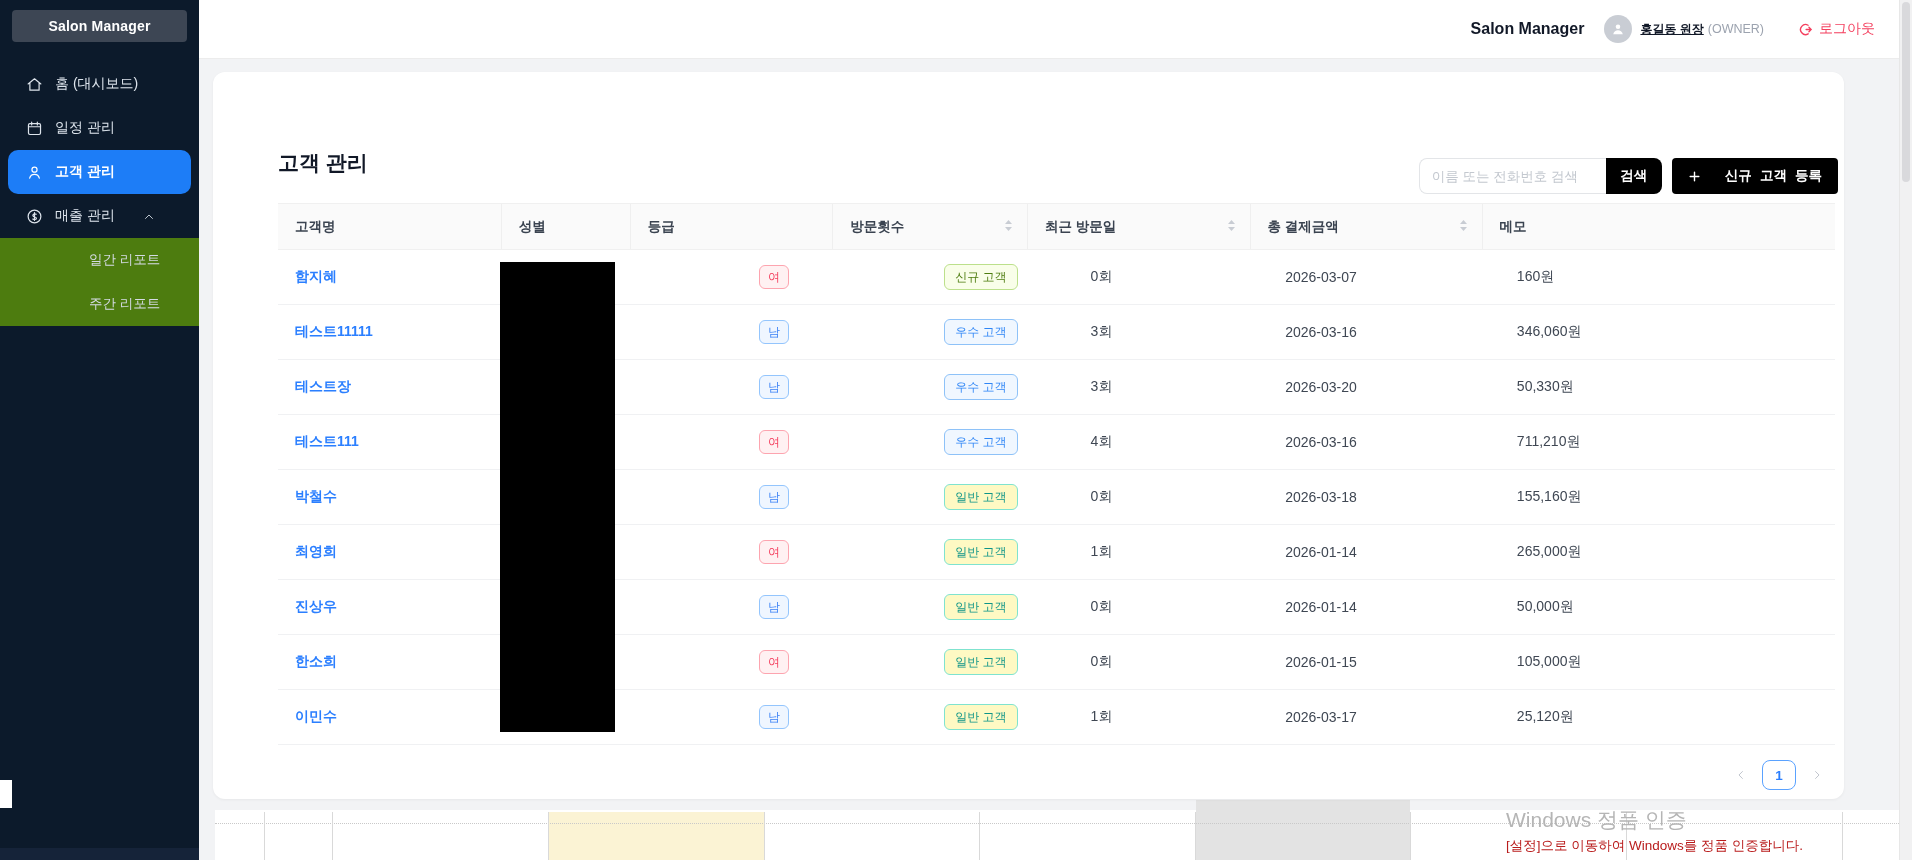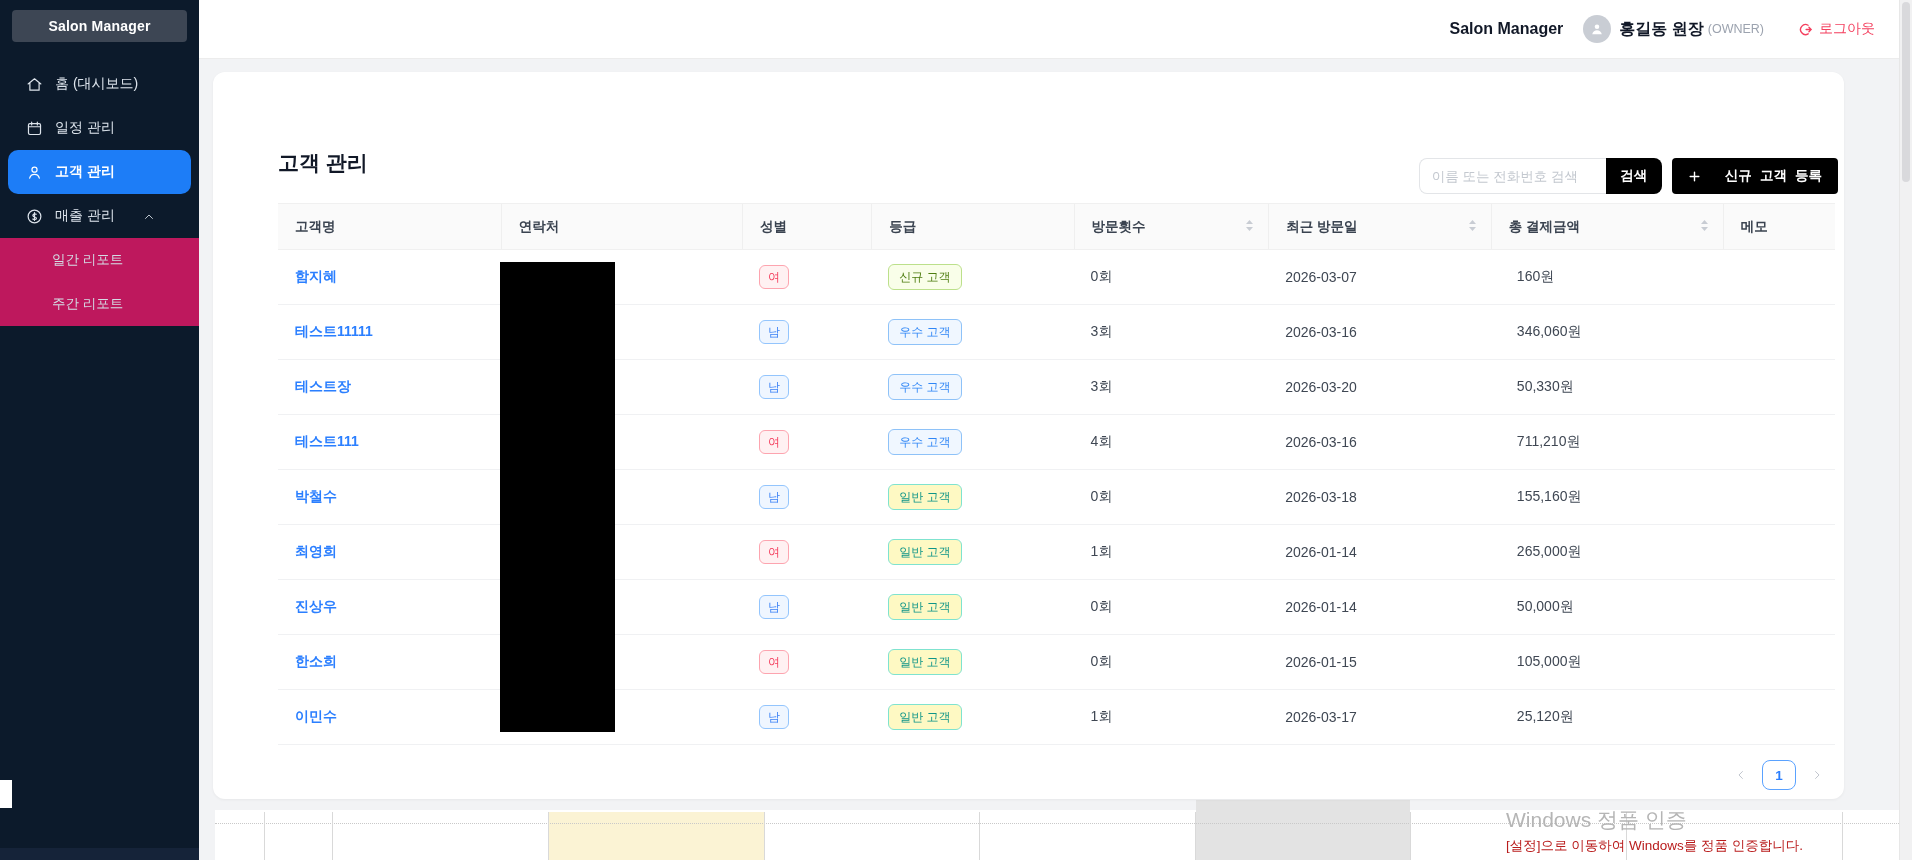--- a/index.html
+++ b/index.html
@@ -11,31 +11,31 @@
   .sidebar-footer-strip { position:absolute; left:0; bottom:0; width:100%; height:12px; background:#152339; }
   .logo-box { margin:10px 12px 0 12px; height:32px; background:#3d4654; border-radius:4px;
               display:flex; align-items:center; justify-content:center;
               color:#ffffff; font-size:14px; font-weight:bold; letter-spacing:.2px; }
   .nav { margin-top:20px; }
   .nav-item { height:44px; display:flex; align-items:center; padding-left:26px; gap:12px;
               color:#dde4ec; font-size:14px; cursor:pointer; position:relative; }
   .nav-item .icn { width:17px; height:17px; flex:0 0 17px; display:flex; align-items:center; justify-content:center; }
   .nav-item.active { background:#1d7df7; margin:0 8px; padding-left:18px; border-radius:10px; color:#ffffff; font-weight:bold; }
   .nav-item .chev { position:absolute; right:44px; top:16px; }
-  .submenu { background:#be185d; }
+  .submenu { background:#4d7c0f;padding-left:37px; }
   .submenu .nav-item { padding-left:52px; font-size:13.5px; color:#d4dbe4; }
   svg.stroke { fill:none; stroke:currentColor; stroke-width:1.7; stroke-linecap:round; stroke-linejoin:round; }
 
   
   .topbar { position:absolute; left:199px; top:0; right:13px; height:59px; background:#ffffff;
             border-bottom:1px solid #ececec; display:flex; align-items:center; justify-content:flex-end;
             padding-right:24px; z-index:4; }
   .brand { font-size:16px; font-weight:bold; color:#111827; margin-right:20px; }
   .avatar { width:28px; height:28px; border-radius:50%; background:#c9cdd4; display:flex; align-items:center; justify-content:center; margin-right:8px; }
-  .user-name { font-size:16px; font-weight:bold; color:#111827; }
+  .user-name { font-size:12px; font-weight:bold; color:#111827;text-decoration:underline; }
   .user-role { font-size:12.5px; color:#9ca3af; margin-left:4px; margin-right:34px; }
   .logout { display:flex; align-items:center; gap:6px; color:#f43f5e; font-size:14px; cursor:pointer; background:none; border:none; font-family:inherit; }
 
   
   .card { position:absolute; left:213px; top:72px; width:1631px; height:727px; background:#ffffff;
           border-radius:12px; box-shadow:0 1px 3px rgba(0,0,0,.05); z-index:2; }
   .page-title { position:absolute; left:65px; top:77px; font-size:21px; font-weight:bold; color:#111827; }
   .actions { position:absolute; top:86px; right:6px; display:flex; align-items:center; }
   .search-input { width:187px; height:36px; border:1px solid #e3e5e8; border-right:none; border-radius:8px 0 0 8px;
                   padding:0 12px; font-size:13.5px; color:#374151; outline:none; font-family:inherit; }
@@ -49,21 +49,21 @@
   .table { position:absolute; left:65px; right:9px; top:131px; }
   .thead { display:flex; height:47px; align-items:center; background:#fafafa;
            border-top:1px solid #f0f0f0; border-bottom:1px solid #f0f0f0; }
   .th { font-size:13.5px; font-weight:bold; color:#3a4350; padding-left:17px; height:100%;
         display:flex; align-items:center; border-left:1px solid #efefef; }
   .th:first-child { border-left:none; }
   .th.sortable { justify-content:space-between; padding-right:14px; cursor:pointer; }
   .tr { display:flex; height:55px; align-items:center; border-bottom:1px solid #f0f1f3; background:#fff; }
   .td { padding-left:17px; font-size:14px; color:#3f4753; overflow:hidden; white-space:nowrap; }
   .col-name  { width:14.3%; } .col-phone { width:15.5%; } .col-gender{ width:8.3%; }
-  .col-grade { width:13%;   } .col-visits{ width:12.5%; } .col-last  { width:14.3%; }
+  .col-grade { width:13%;text-align:center;   } .col-visits{ width:12.5%; } .col-last  { width:14.3%; }
   .col-total { width:14.9%; } .col-memo  { width:7.2%;  }
   .td.col-total { padding-left:26px; }
   .name-link { color:#2b7fff; font-weight:bold; font-size:14px; text-decoration:none; cursor:pointer; }
   .badge { display:inline-block; font-size:12px; border-radius:6px; border:1px solid transparent; line-height:1; }
   .gbadge { padding:5px 8px; }
   .tbadge { padding:6px 10px; }
   .g-f { background:#fff1f2; border-color:#fda4af; color:#f43f5e; }
   .g-m { background:#eff6ff; border-color:#93c5fd; color:#3b82f6; }
   .t-new     { background:#f9fee9; border-color:#bce08b; color:#4d7c0f; }
   .t-vip     { background:#f0f7ff; border-color:#8ec2f8; color:#2f86f6; }
@@ -191,23 +191,20 @@
       </span>
       <span>신규 고객 등록</span>
     </button>
   </div>
 
   <div class="table">
     <div class="thead">
       <div class="th col-name">
           <span>고객명</span>
         </div>
-      <div class="th col-phone">
-          <span>연락처</span>
-        </div>
       <div class="th col-gender">
           <span>성별</span>
         </div>
       <div class="th col-grade">
           <span>등급</span>
         </div>
       <div class="th col-visits sortable">
         <span>방문횟수</span>
         <span><svg width="9" height="13" viewBox="0 0 9 13">
               <path d="M4.5 1 8 5H1z" fill="#c8ccd3"></path>

